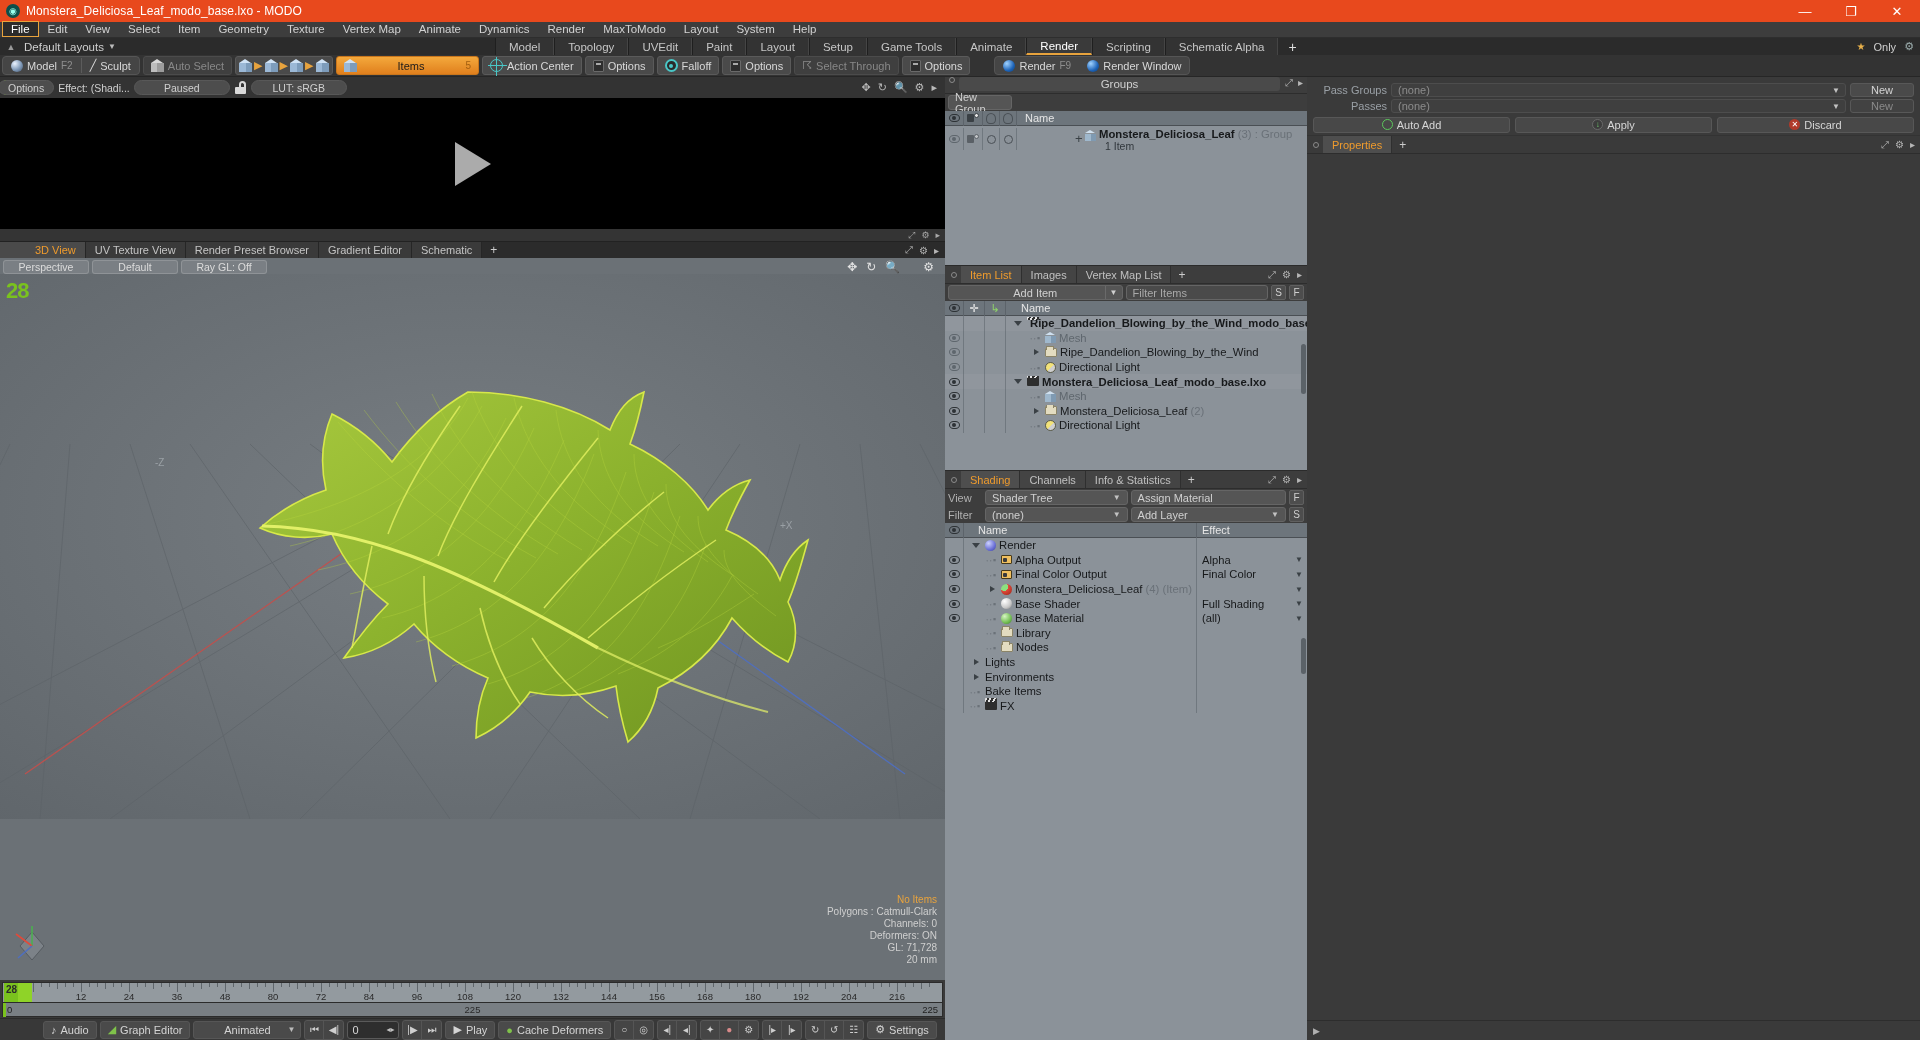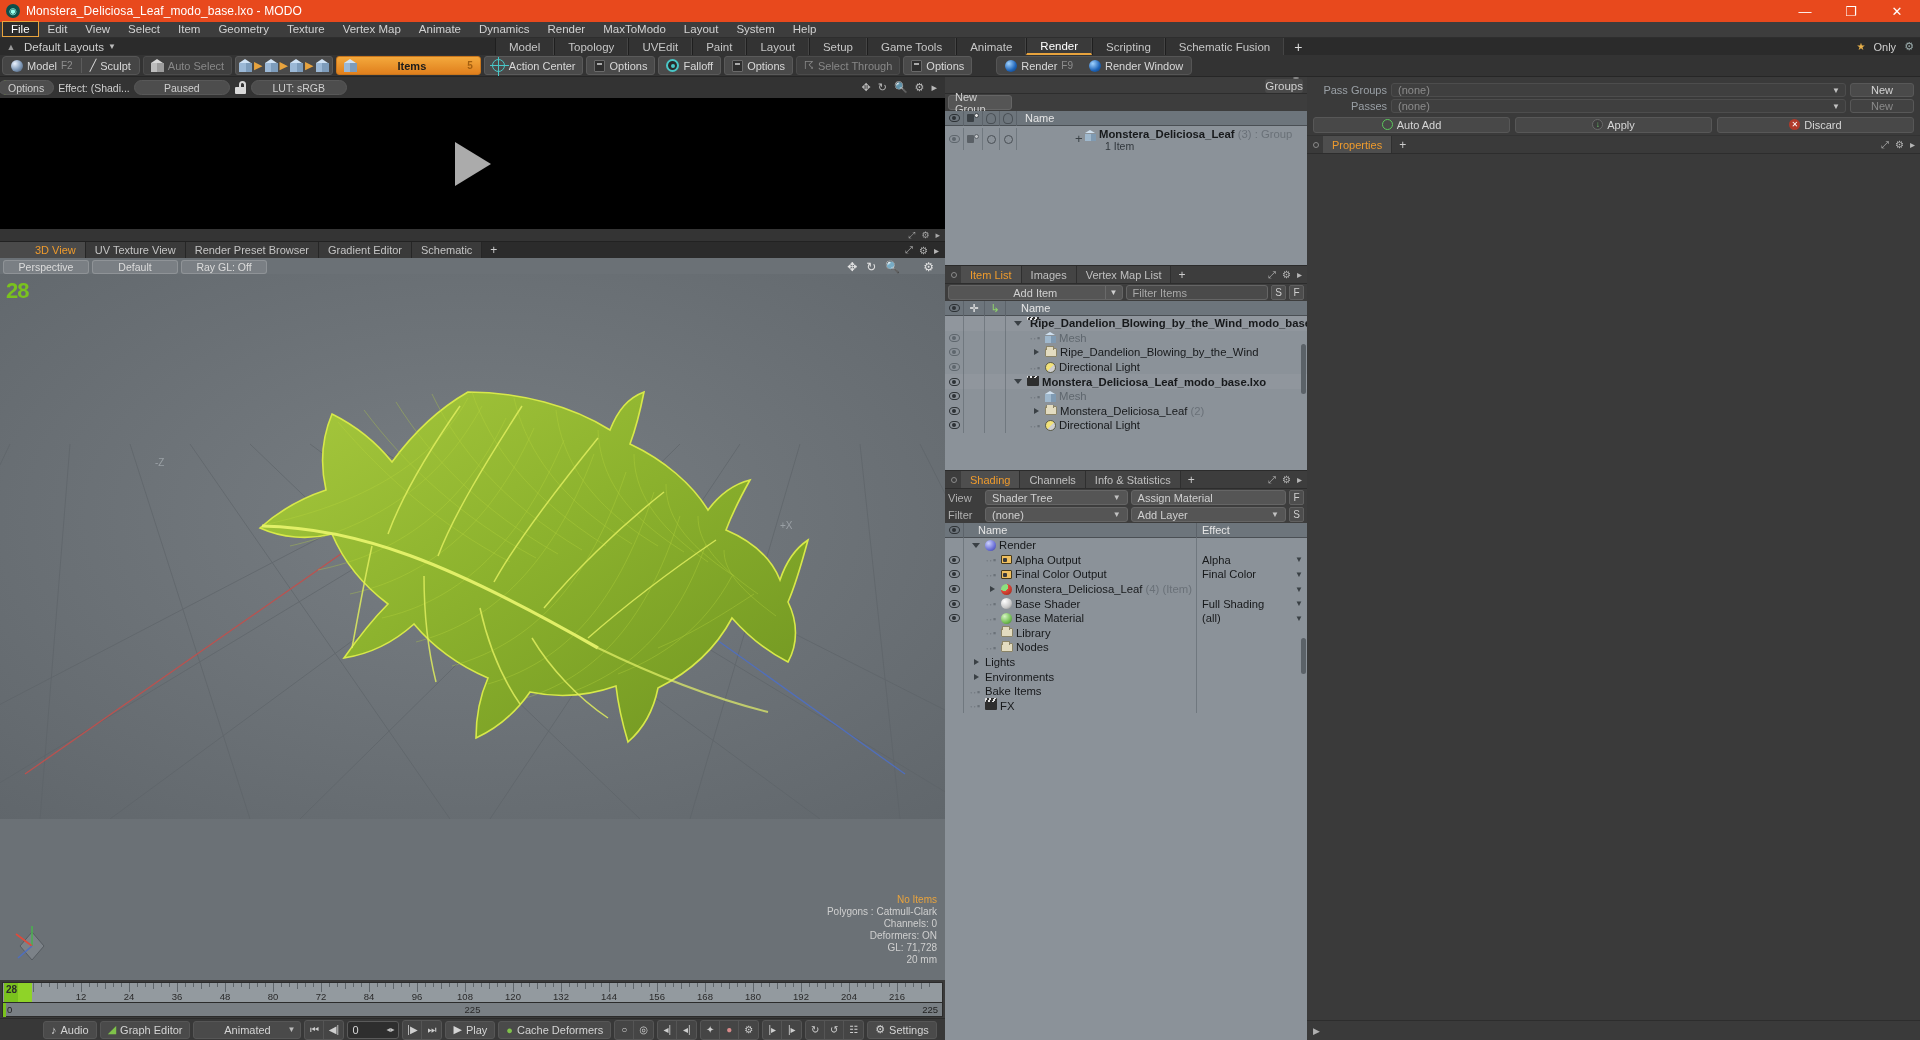--- a/index.html
+++ b/index.html
@@ -32,21 +32,21 @@
   .star{color:#e8b14b;font-size:10px;}
 
   
   .modebar{height:22px;background:#333;display:flex;align-items:center;padding:1px 2px;gap:3px;border-bottom:1px solid #262626;}
   .btn{height:19px;display:flex;align-items:center;gap:4px;padding:0 7px;background:#4a4a4a;
     border:1px solid #5a5a5a;border-radius:3px;font-size:11px;color:#d8d8d8;white-space:nowrap;}
   .btn.grp{background:#454545;border-radius:4px;padding:0;border:1px solid #555;display:flex;gap:0;}
   .btn .sub{display:flex;align-items:center;gap:4px;padding:0 8px;height:17px;}
   .btn .sep{width:1px;background:#5c5c5c;height:15px;}
   .btn.dim{color:#888;background:#3f3f3f;border-color:#4b4b4b;}
-  .btn.on{background:linear-gradient(#f4a93c,#e07f1d);border-color:#c9761c;color:#1b1b1b;font-weight:bold;gap:41px;}
+  .btn.on{background:linear-gradient(#f4a93c,#e07f1d);border-color:#c9761c;color:#1b1b1b;font-weight:normal;gap:41px;}
   .key{font-size:10px;color:#8e8e8e;}
   .key.on{color:#a35f10;}
   .sq{width:11px;height:12px;background:#2e2e2e;border:1px solid #6a6a6a;border-radius:1px;}
   .sq i{display:block;width:5px;height:2px;background:#aaa;margin:2px auto 0;}
   .ball{width:12px;height:12px;border-radius:50%;background:radial-gradient(circle at 32% 30%,#eaf3ff,#7f99b8 55%,#3f4f63);}
   .ballblue{width:12px;height:12px;border-radius:50%;background:radial-gradient(circle at 32% 30%,#9fd2ff,#1d63b8 60%,#103a6b);}
   .cube{width:13px;height:13px;position:relative;}
   .cube .top{position:absolute;left:0;top:0;width:0;height:0;border-left:6.5px solid transparent;border-right:6.5px solid transparent;border-bottom:4px solid #cfe2f5;}
   .cube .lf{position:absolute;left:0;top:4px;width:6.5px;height:9px;background:#9bb8d6;}
   .cube .rt{position:absolute;left:6.5px;top:4px;width:6.5px;height:9px;background:#7d9cbb;}
@@ -116,21 +116,21 @@
   .botbar{height:22px;background:#383838;display:flex;align-items:center;gap:3px;padding:0 4px;border-top:1px solid #2b2b2b;}
   .bbtn{height:18px;display:flex;align-items:center;gap:4px;padding:0 7px;background:#4a4a4a;border:1px solid #565656;border-radius:3px;font-size:11px;color:#d4d4d4;white-space:nowrap;}
   .bgroup{display:flex;background:#454545;border:1px solid #565656;border-radius:3px;overflow:hidden;}
   .bgroup .g{width:19px;height:18px;display:flex;align-items:center;justify-content:center;border-right:1px solid #555;font-size:10px;color:#cfcfcf;}
   .bgroup .g:last-child{border-right:none;}
   .numfield{height:18px;width:52px;background:#2e2e2e;border:1px solid #5a5a5a;border-radius:3px;display:flex;align-items:center;padding:0 4px;font-size:11px;color:#d8d8d8;}
   .selbtn{height:18px;width:108px;background:#4a4a4a;border:1px solid #565656;border-radius:3px;display:flex;align-items:center;justify-content:center;font-size:11px;color:#d4d4d4;position:relative;}
   .selbtn .cv{position:absolute;right:5px;font-size:8px;color:#bbb;}
 
   
-  .phdr{height:17px;background:#3d3d3d;display:flex;align-items:flex-end;padding:0 4px;border-bottom:1px solid #2d2d2d;flex-direction:column;}
+  .phdr{height:17px;background:#3d3d3d;display:flex;align-items:flex-start;padding:0 4px;border-bottom:1px solid #2d2d2d;}
   .phdr .dot{width:6px;height:6px;border-radius:50%;border:1px solid #8a8a8a;margin-right:4px;}
   .phdr .ttl{flex:1;text-align:center;font-size:11.5px;color:#d0d0d0;background:#4a4a4a;border-radius:3px;height:14px;line-height:14px;}
   .phdr .ic{margin-left:5px;color:#b6b6b6;font-size:10px;}
   .ptabs{height:18px;background:#3d3d3d;display:flex;align-items:stretch;padding-left:2px;border-bottom:1px solid #2d2d2d;}
   .ptabs .dot{width:6px;height:6px;border-radius:50%;border:1px solid #8a8a8a;align-self:center;margin:0 4px;}
   .ptabs .pt{padding:0 9px;display:flex;align-items:center;font-size:11px;color:#c0c0c0;background:#444;border-right:1px solid #2f2f2f;}
   .ptabs .pt.sel{color:#ef9b2d;background:#4e4e4e;}
   .ptabs .plus{padding:0 7px;display:flex;align-items:center;color:#ccc;font-size:12px;}
   .ptabs .pright{margin-left:auto;display:flex;align-items:center;gap:6px;padding-right:5px;color:#b6b6b6;font-size:10px;}
 
@@ -241,21 +241,21 @@
     <div class="t">Model</div>
     <div class="t">Topology</div>
     <div class="t">UVEdit</div>
     <div class="t">Paint</div>
     <div class="t">Layout</div>
     <div class="t">Setup</div>
     <div class="t">Game Tools</div>
     <div class="t">Animate</div>
     <div class="t sel">Render</div>
     <div class="t">Scripting</div>
-    <div class="t">Schematic Fusion</div>
+    <div class="t">Schematic Alpha</div>
     <div class="plus">+</div>
   </div>
   <div class="rightgrp">
     <span class="star">★</span>
     <span style="font-size:11px;color:#cfcfcf;">Only</span>
     <span style="color:#9aa;font-size:11px;">⚙</span>
   </div>
 </div>
 
 <div class="modebar">

